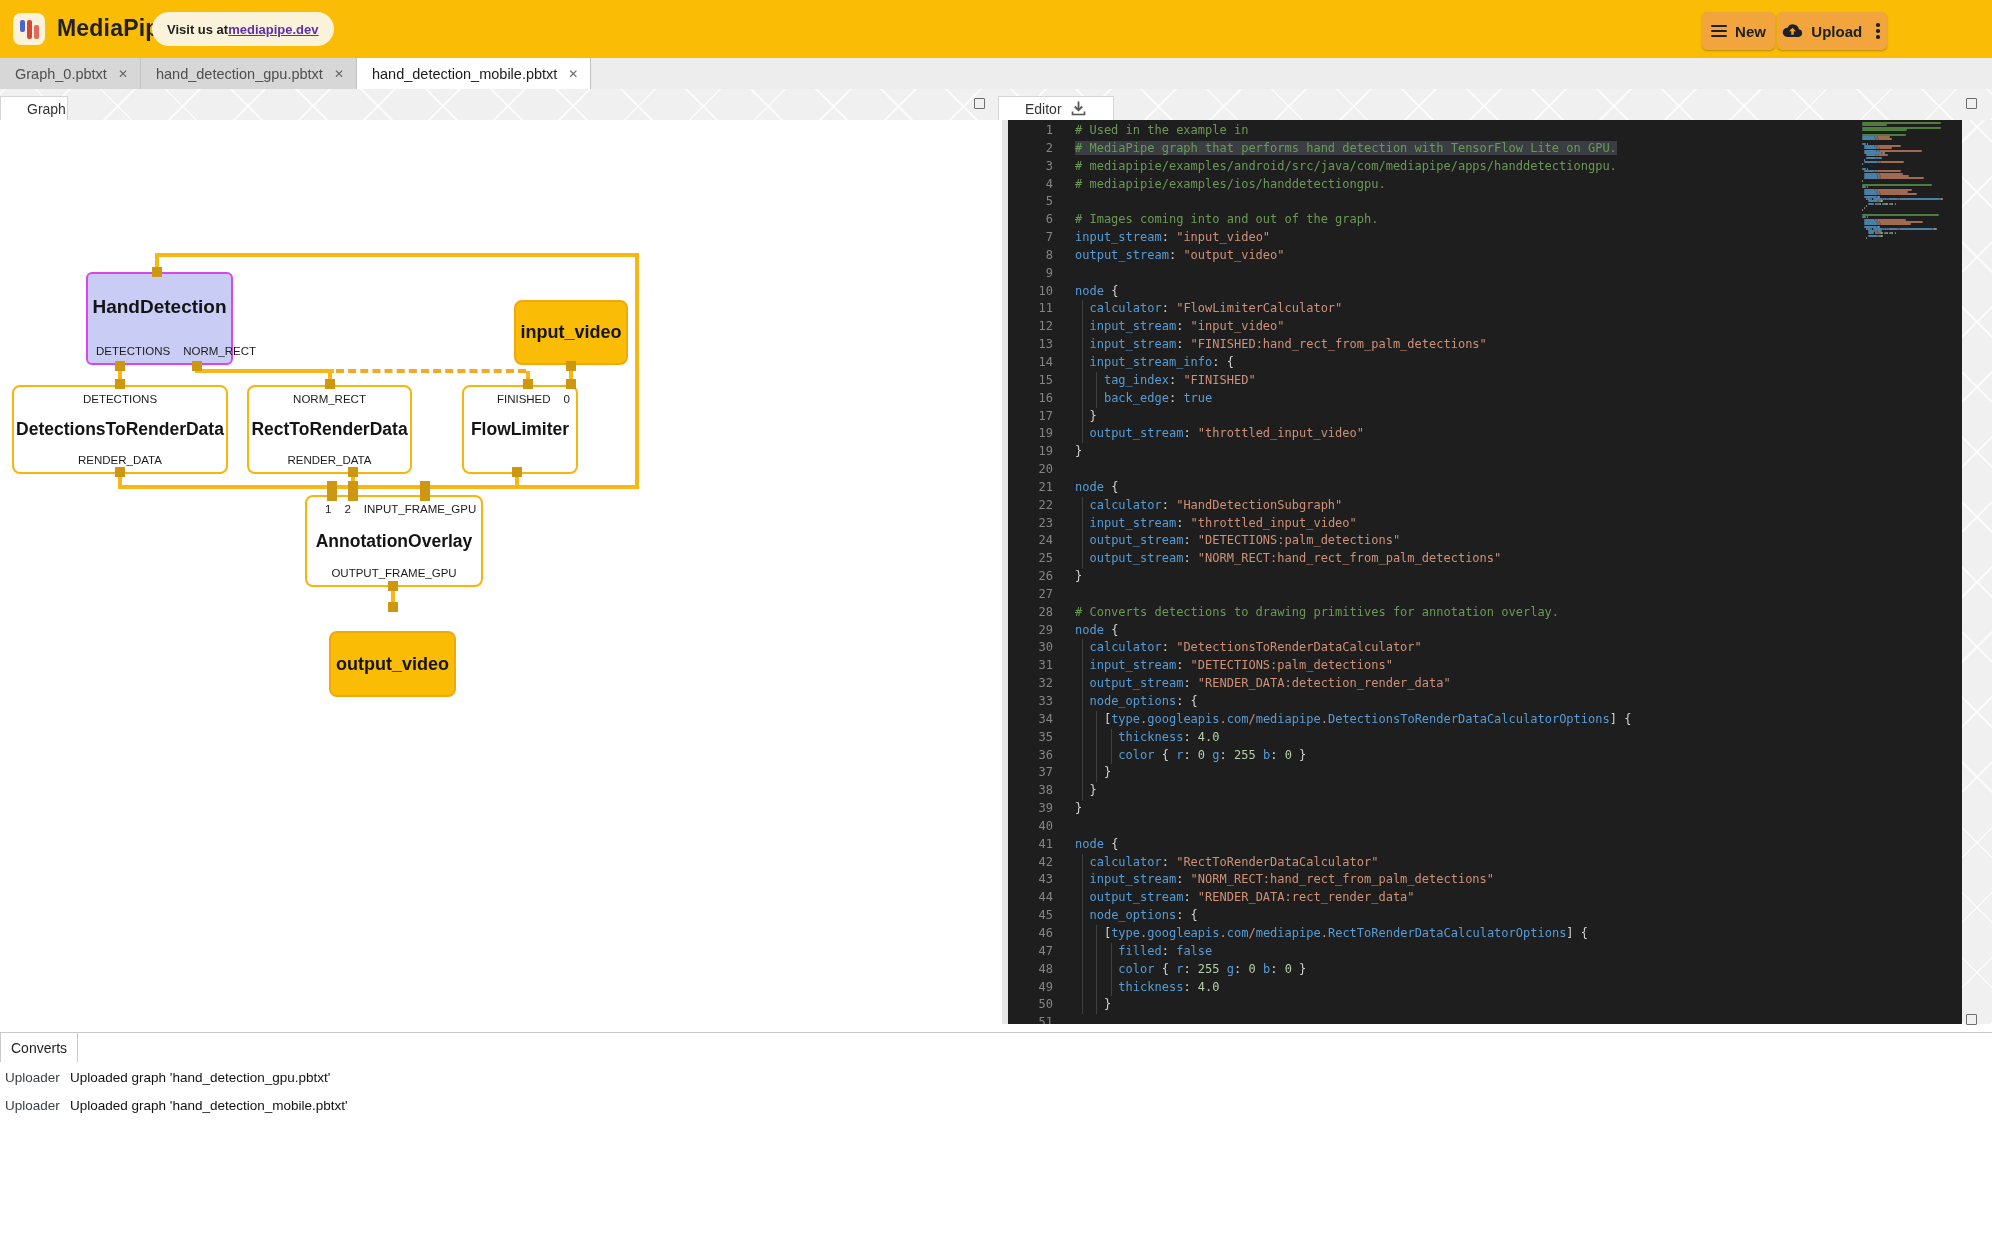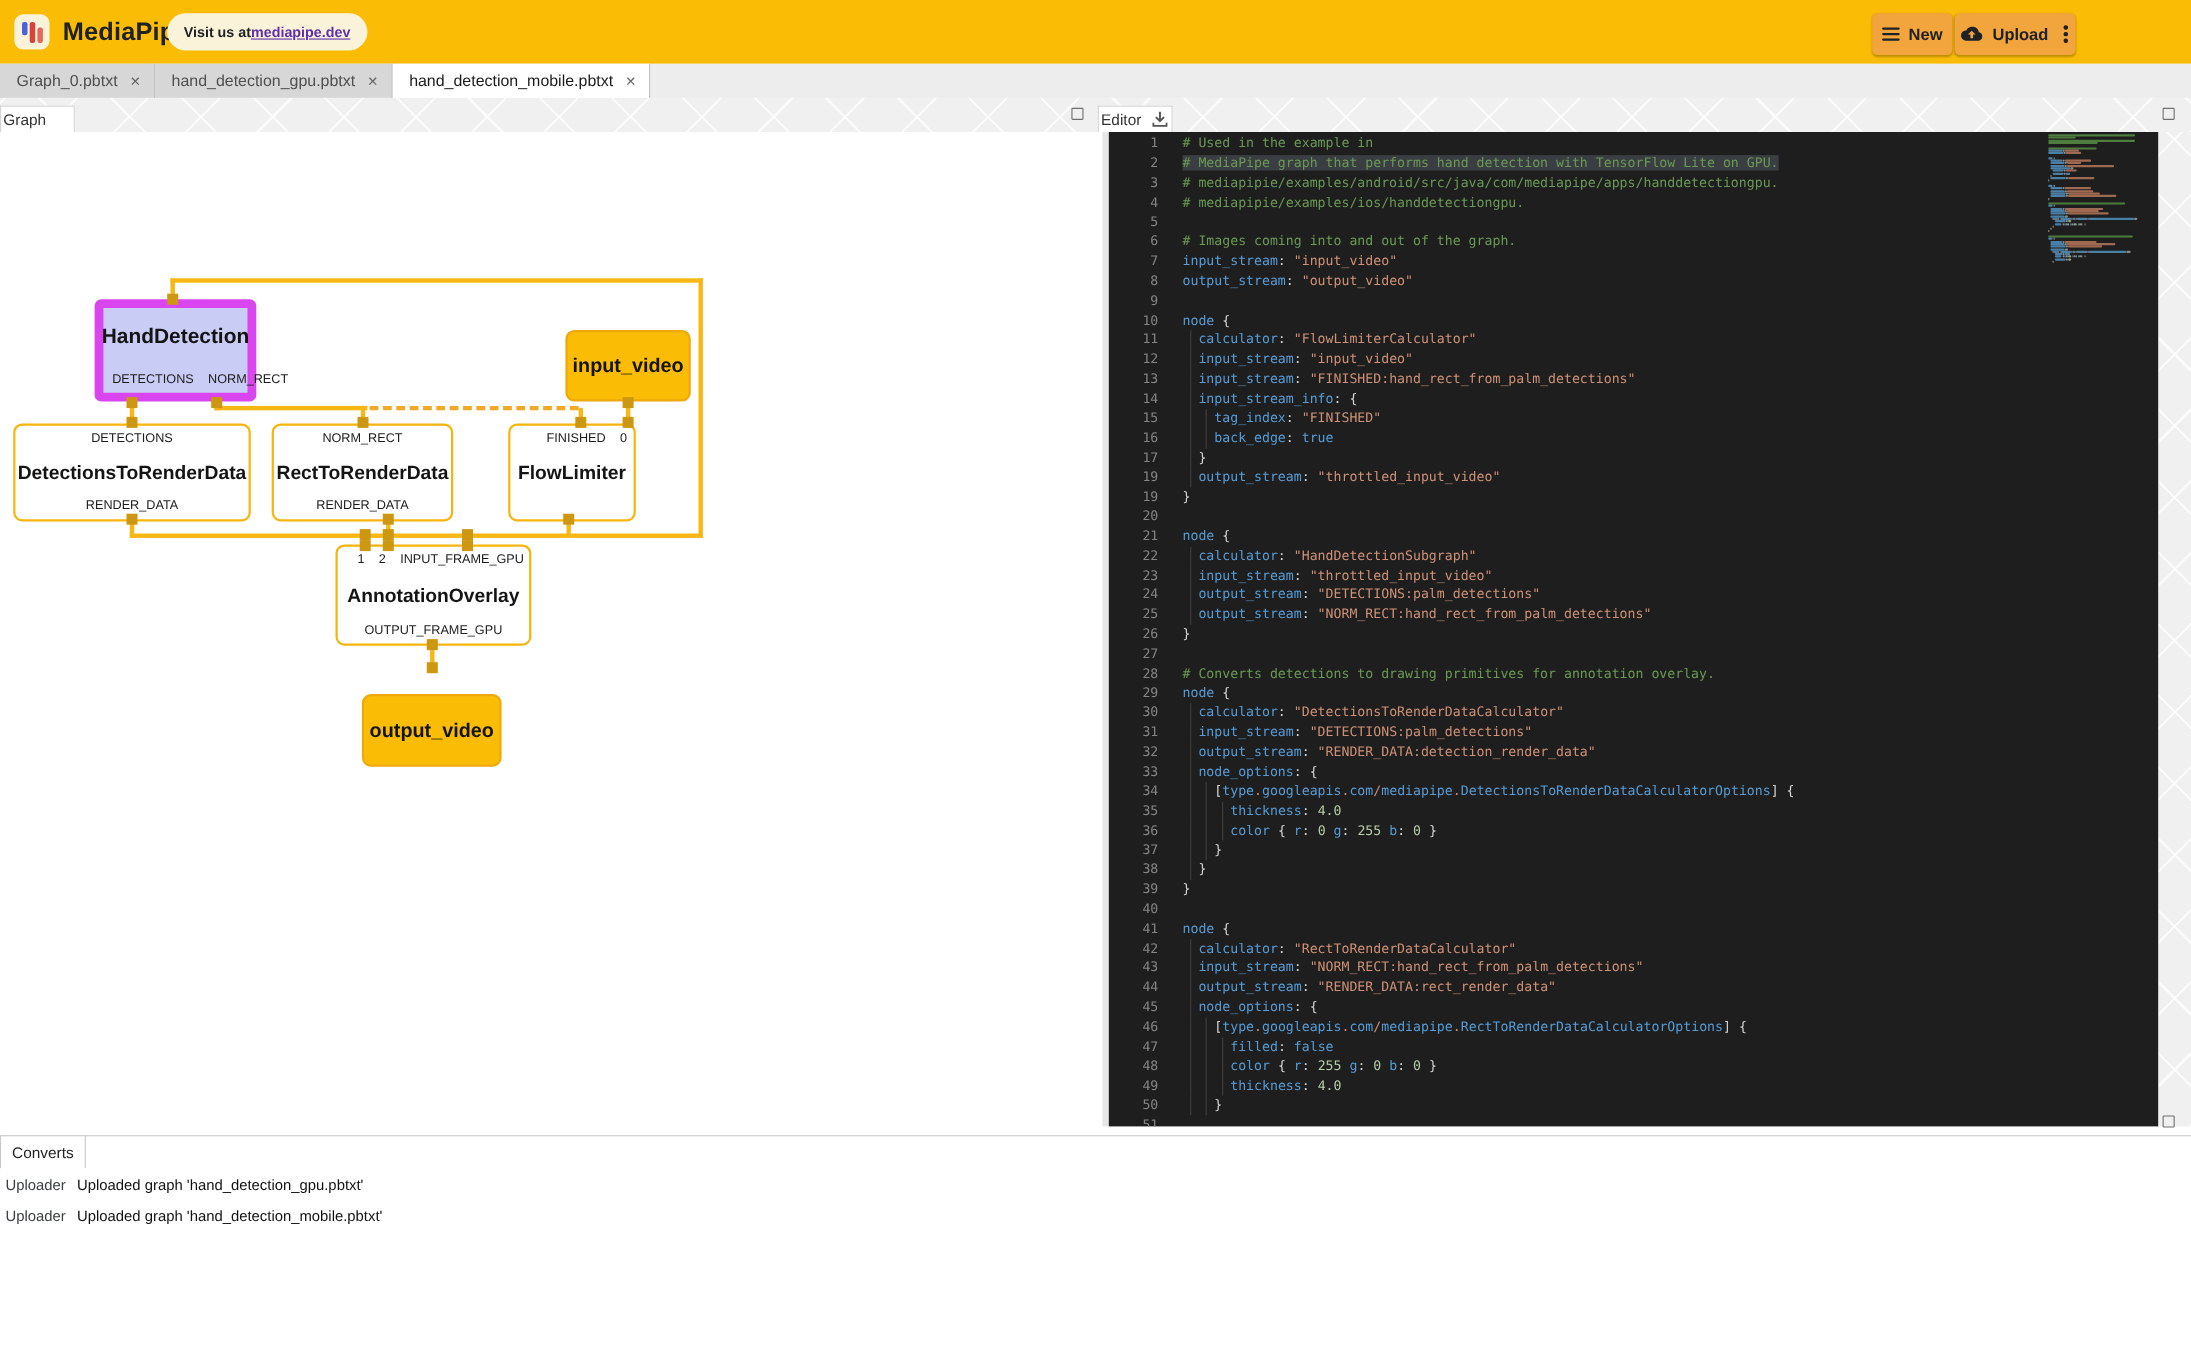--- a/index.html
+++ b/index.html
@@ -31,34 +31,34 @@
   .ftab.active { background:#FFFFFF; color:#1B1B1B; }
   .ftab .x { font-size:12px; color:#666; cursor:pointer; line-height:1; }
 
   
   .patterned { background-color:#F0F0F0;
     background-image:repeating-linear-gradient(45deg, rgba(255,255,255,.75) 0 2px, transparent 2px 46px),
                      repeating-linear-gradient(-45deg, rgba(255,255,255,.75) 0 2px, transparent 2px 46px); }
   .striptop { position:absolute; left:0; top:89px; width:1992px; height:31px; }
   .gutter-right { position:absolute; left:1962px; top:120px; width:30px; height:904px; }
   .divider-v { position:absolute; left:1002px; top:120px; width:6px; height:904px; background:#E6E6E6; }
-  .ptab { position:absolute; top:96px; height:24px; background:#fff; border:1px solid #D5D5D5; border-bottom:none; display:flex; align-items:center; gap:8px; padding:0 2px; font-size:14px; color:#333; cursor:pointer; }
+  .ptab { position:absolute; top:96px; height:24px; background:#fff; border:1px solid #D5D5D5; border-bottom:none; display:flex; align-items:center; gap:8px; padding:0 26px; font-size:14px; color:#333; cursor:pointer; }
   .graph-ptab { left:0; width:68px; }
   .editor-ptab { left:998px; }
   .popout { position:absolute; width:11px; height:11px; border:1.5px solid #6F6F6F; border-radius:1px; background:transparent; cursor:pointer; }
   .dl-icon { display:inline-block; }
 
   
   .canvas { position:absolute; left:0; top:120px; width:1002px; height:904px; background:#fff; overflow:hidden; }
   .edge { position:absolute; background:#F9B713; }
   .edge.dashed { background:none; height:0 !important; border-top:4px dashed #F3A928; }
   .conn { position:absolute; width:10px; height:10px; background:#CE9712; }
   .gnode { position:absolute; display:flex; flex-direction:column; border-radius:8px; cursor:pointer; }
   .gnode.calc { background:#fff; border:2px solid #F6B40D; }
-  .gnode.subgraph { background:#C9CCF4; border:8px solid #d946ef; border-radius:6px; }
+  .gnode.subgraph { background:#C9CCF4; border:2px solid #d946ef; border-radius:6px; }
   .gnode.stream { background:#FBBC05; border:2px solid #F0A90C; align-items:center; justify-content:center; }
   .gnode .title { flex:1; display:flex; align-items:center; justify-content:center; font-weight:bold; color:#141414; font-size:17.5px; white-space:nowrap; }
   .gnode.subgraph .title { font-size:19px; }
   .gnode.stream .title { font-size:18px; }
   .ports { height:24px; display:flex; align-items:center; justify-content:center; gap:13px; font-size:11.5px; color:#1c1c1c; white-space:nowrap; }
 
   
   .editor { position:absolute; left:1008px; top:120px; width:954px; height:904px; background:#1E1E1E; overflow:hidden; font-family:"DejaVu Sans Mono",monospace; cursor:text; }
   .egutter { position:absolute; left:0; top:2px; width:58px; }
   .egutter .ln { height:17.85px; line-height:17.85px; font-size:12px; color:#858585; text-align:right; padding-right:13px; }

